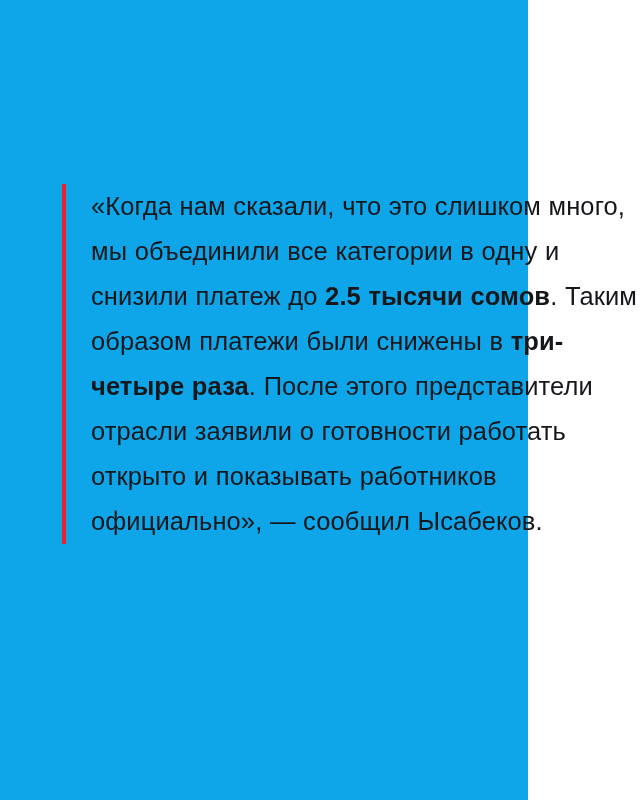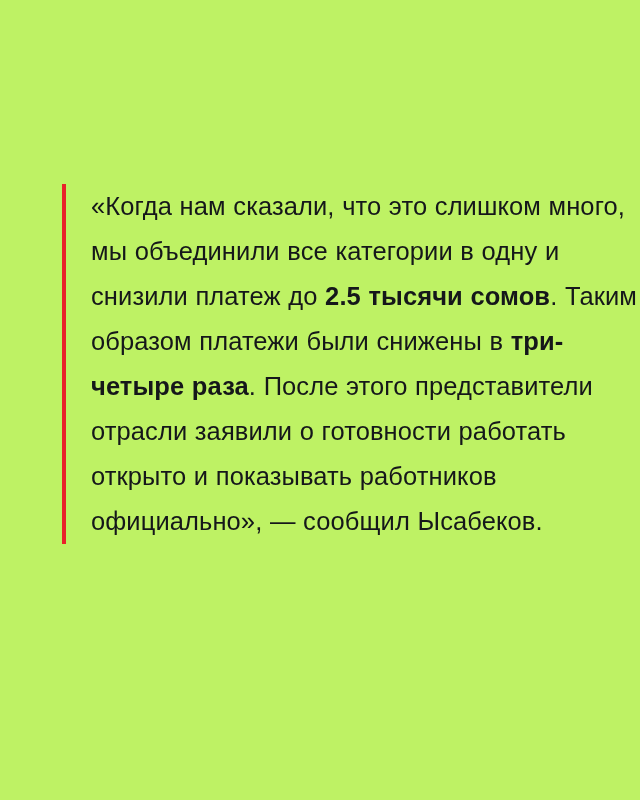--- a/index.html
+++ b/index.html
@@ -8,23 +8,23 @@
   }
   body {
     width: 640px;
     height: 800px;
     background: #ffffff;
     font-family: "Liberation Sans", sans-serif;
     overflow: hidden;
   }
   .page {
     position: relative;
-    width: 640px;
+    width: 528px;
     height: 800px;
-    background: #bef264;
+    background: #0ea5e9;
     box-sizing: border-box;
   }
   .quote-block {
     position: absolute;
     left: 22px;
     top: 168px;
     width: 596px;
     display: flex;
     align-items: stretch;
   }

